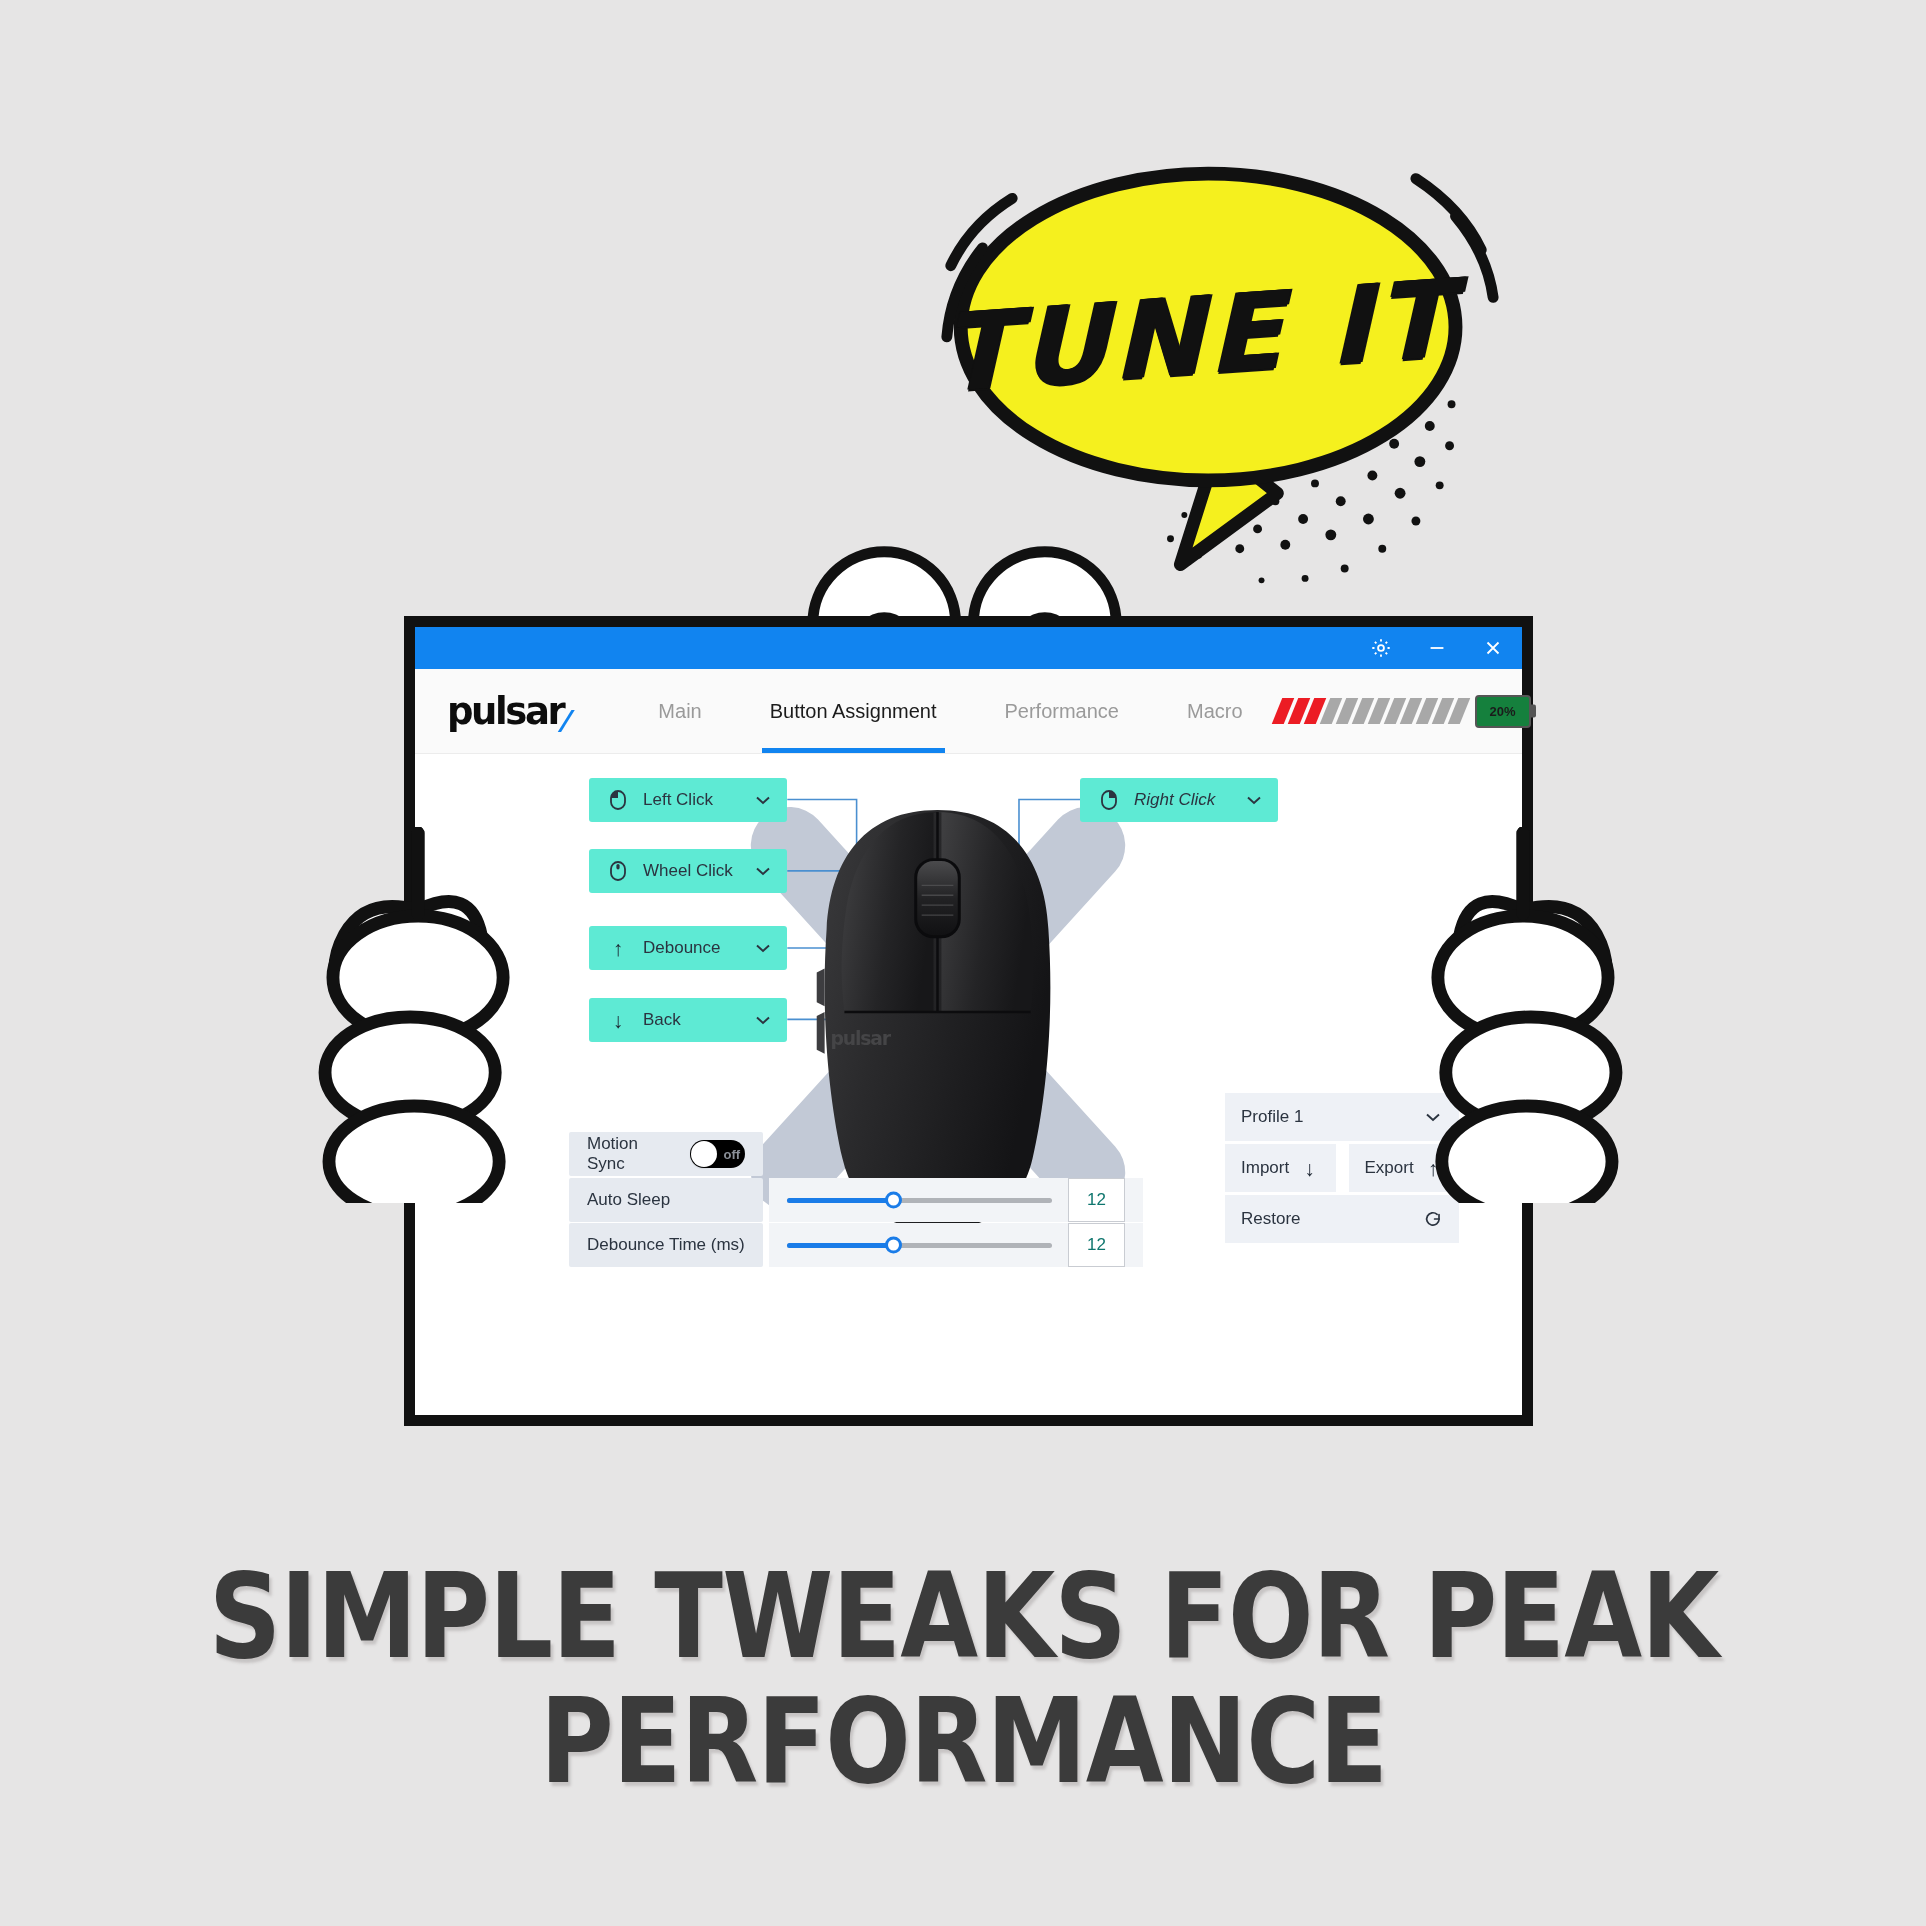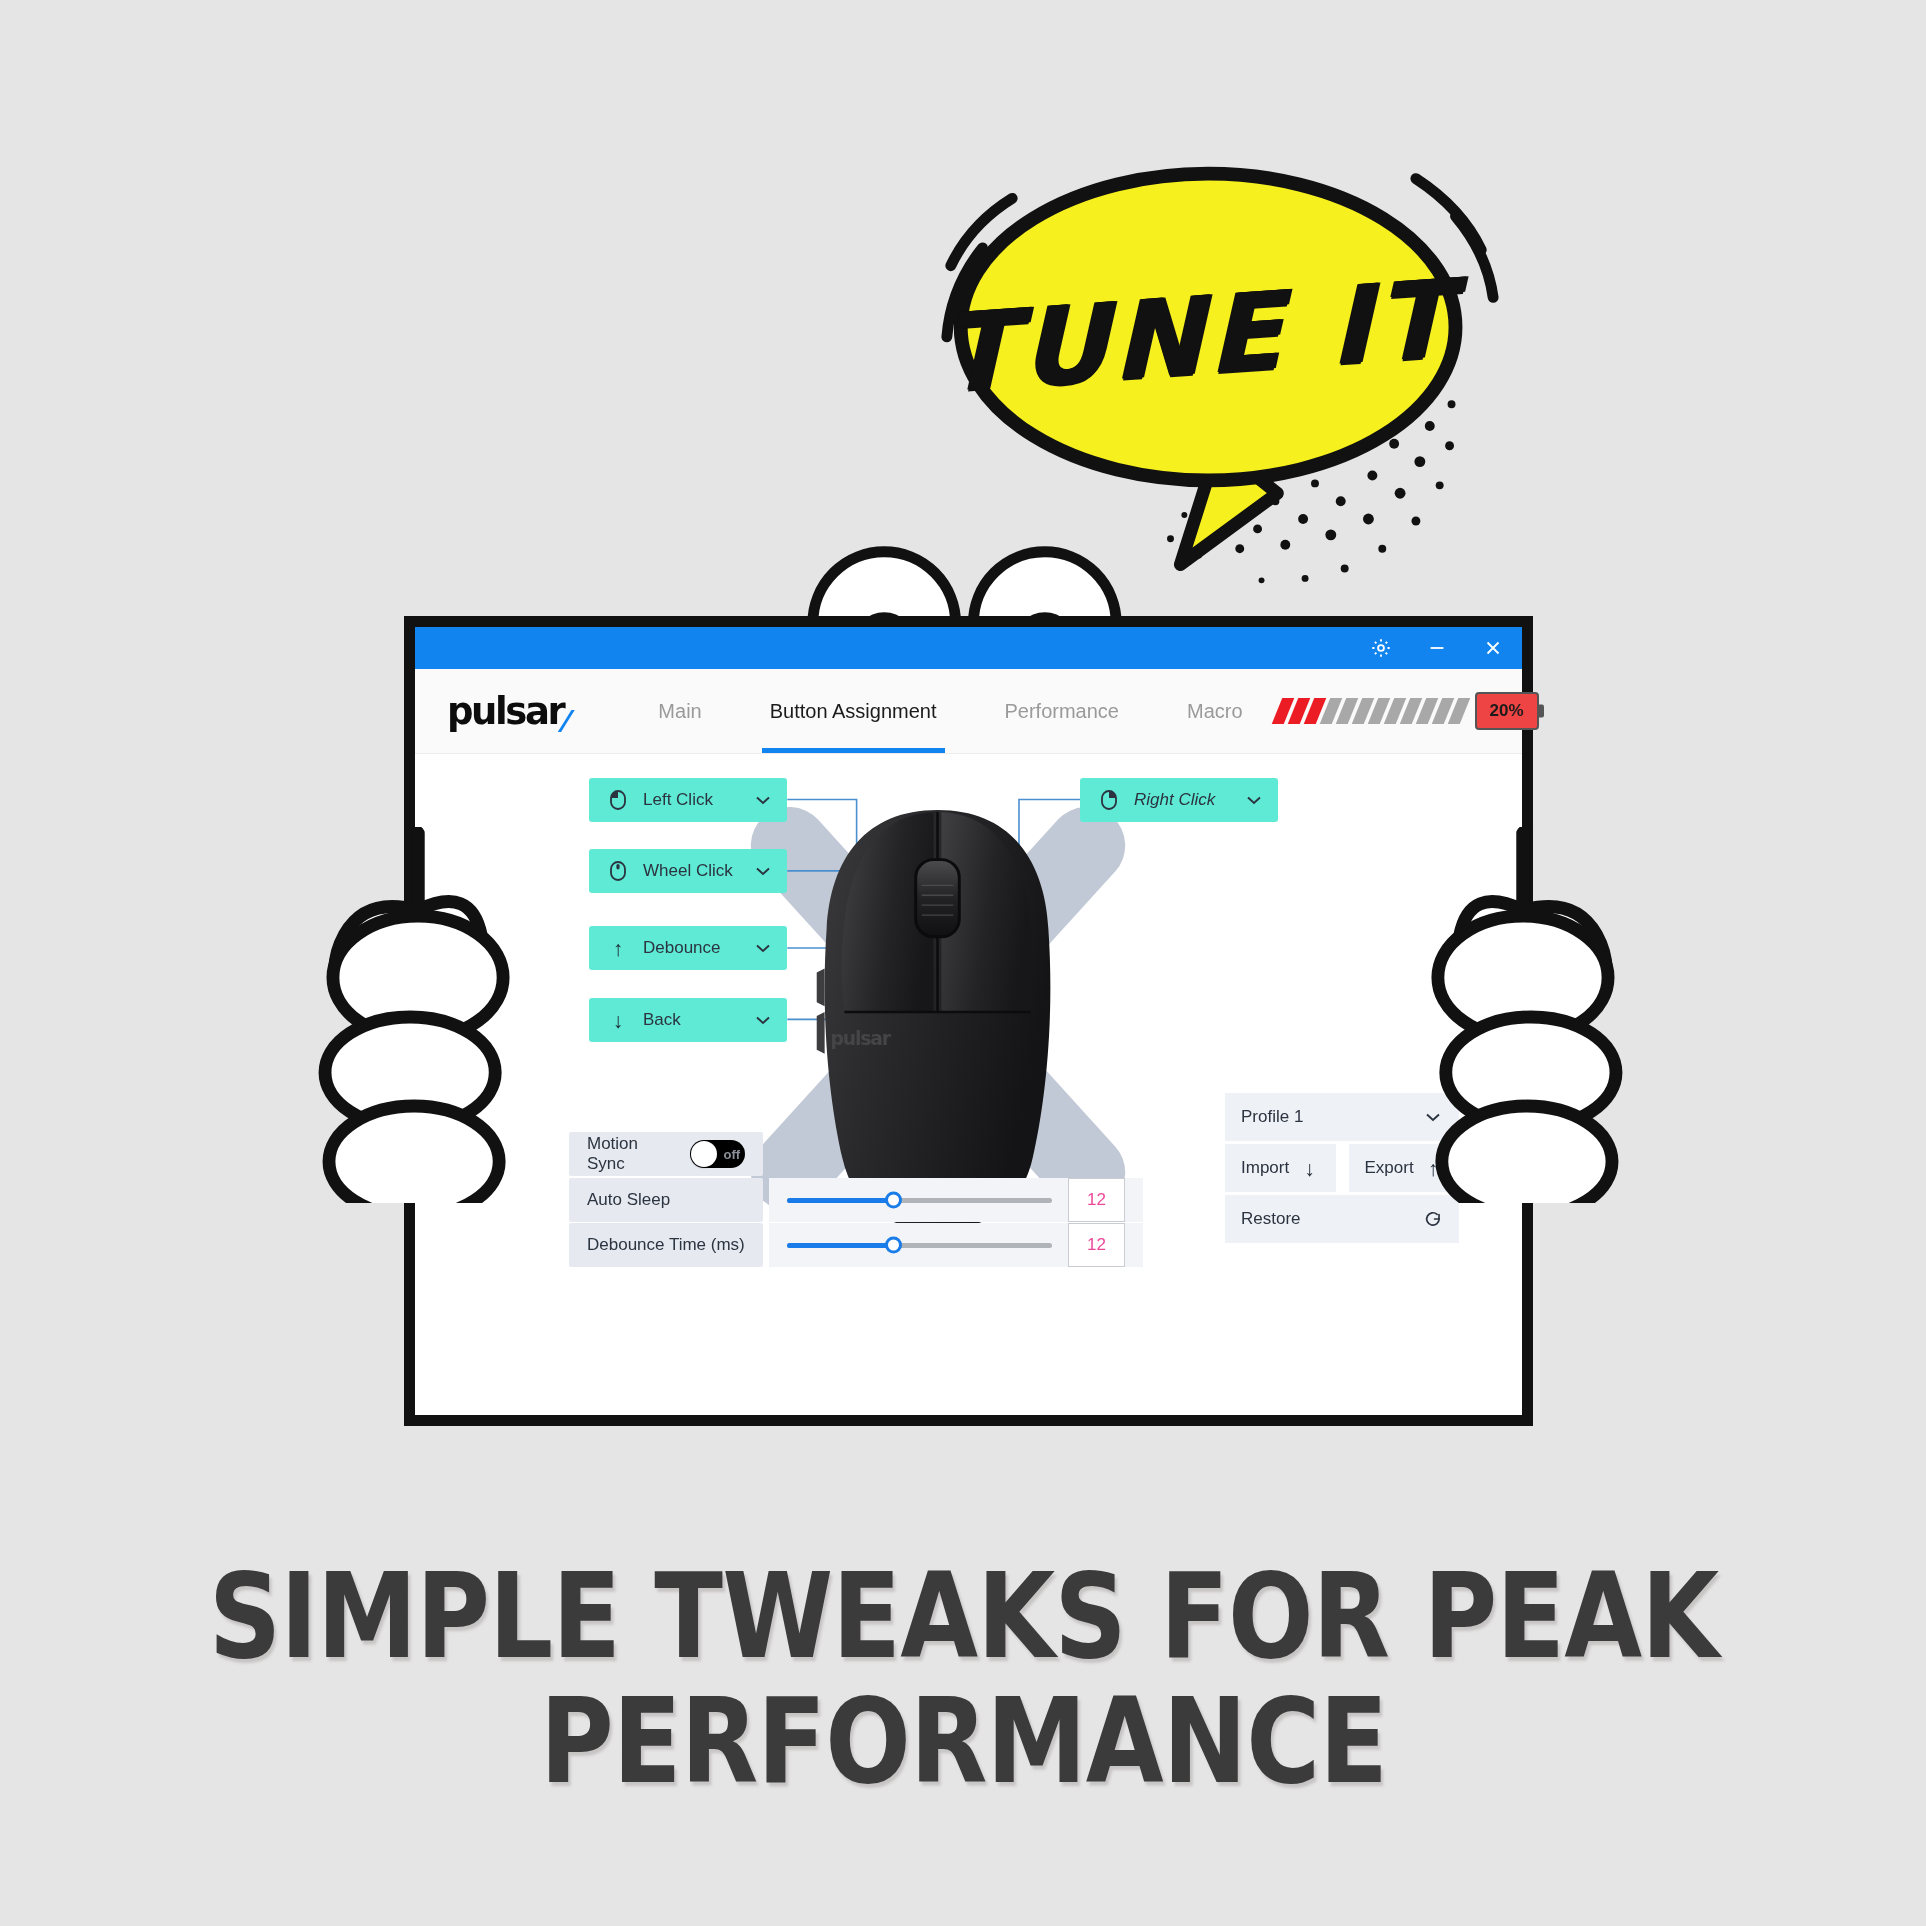--- a/index.html
+++ b/index.html
@@ -125,24 +125,24 @@
     gap: 0;
   }
   #battery-bars { display: flex; gap: 4px; height: 26px; align-items: center; margin-right: 10px; }
   .bar { width: 12px; height: 26px; transform: skewX(-22deg); background: #a8a8a8; }
   .bar.on { background: #ec1c24; }
   #battery-shell {
     position: relative;
     border: 2.5px solid #555;
     border-radius: 4px;
     padding: 7px 13px;
-    font-size: 17px;
+    font-size: 13px;
     font-weight: bold;
     color: #1b1b1b;
-    background: #ef4444;
+    background: #15803d;
   }
   #battery-shell::after {
     content: "";
     position: absolute; right: -7px; top: 50%;
     transform: translateY(-50%);
     width: 5px; height: 13px; background: #555; border-radius: 0 2px 2px 0;
   }
 
   
   #content { flex: 1 1 auto; position: relative; background: #fff; }
@@ -272,21 +272,21 @@
     transform: translateY(-50%);
     background: #fff;
     border: 3px solid #1a7ce8;
     border-radius: 50%;
   }
   .val-box {
     width: 57px; height: 44px;
     border: 1px solid #c9ccd2;
     background: #fff;
     display: flex; align-items: center; justify-content: center;
-    font-size: 17px; color: #ec4899;
+    font-size: 17px; color: #0f766e;
   }
 
   
   #profile-panel {
     position: absolute;
     left: 810px; top: 339px;
     width: 234px;
     z-index: 3;
   }
   .pp-row {

